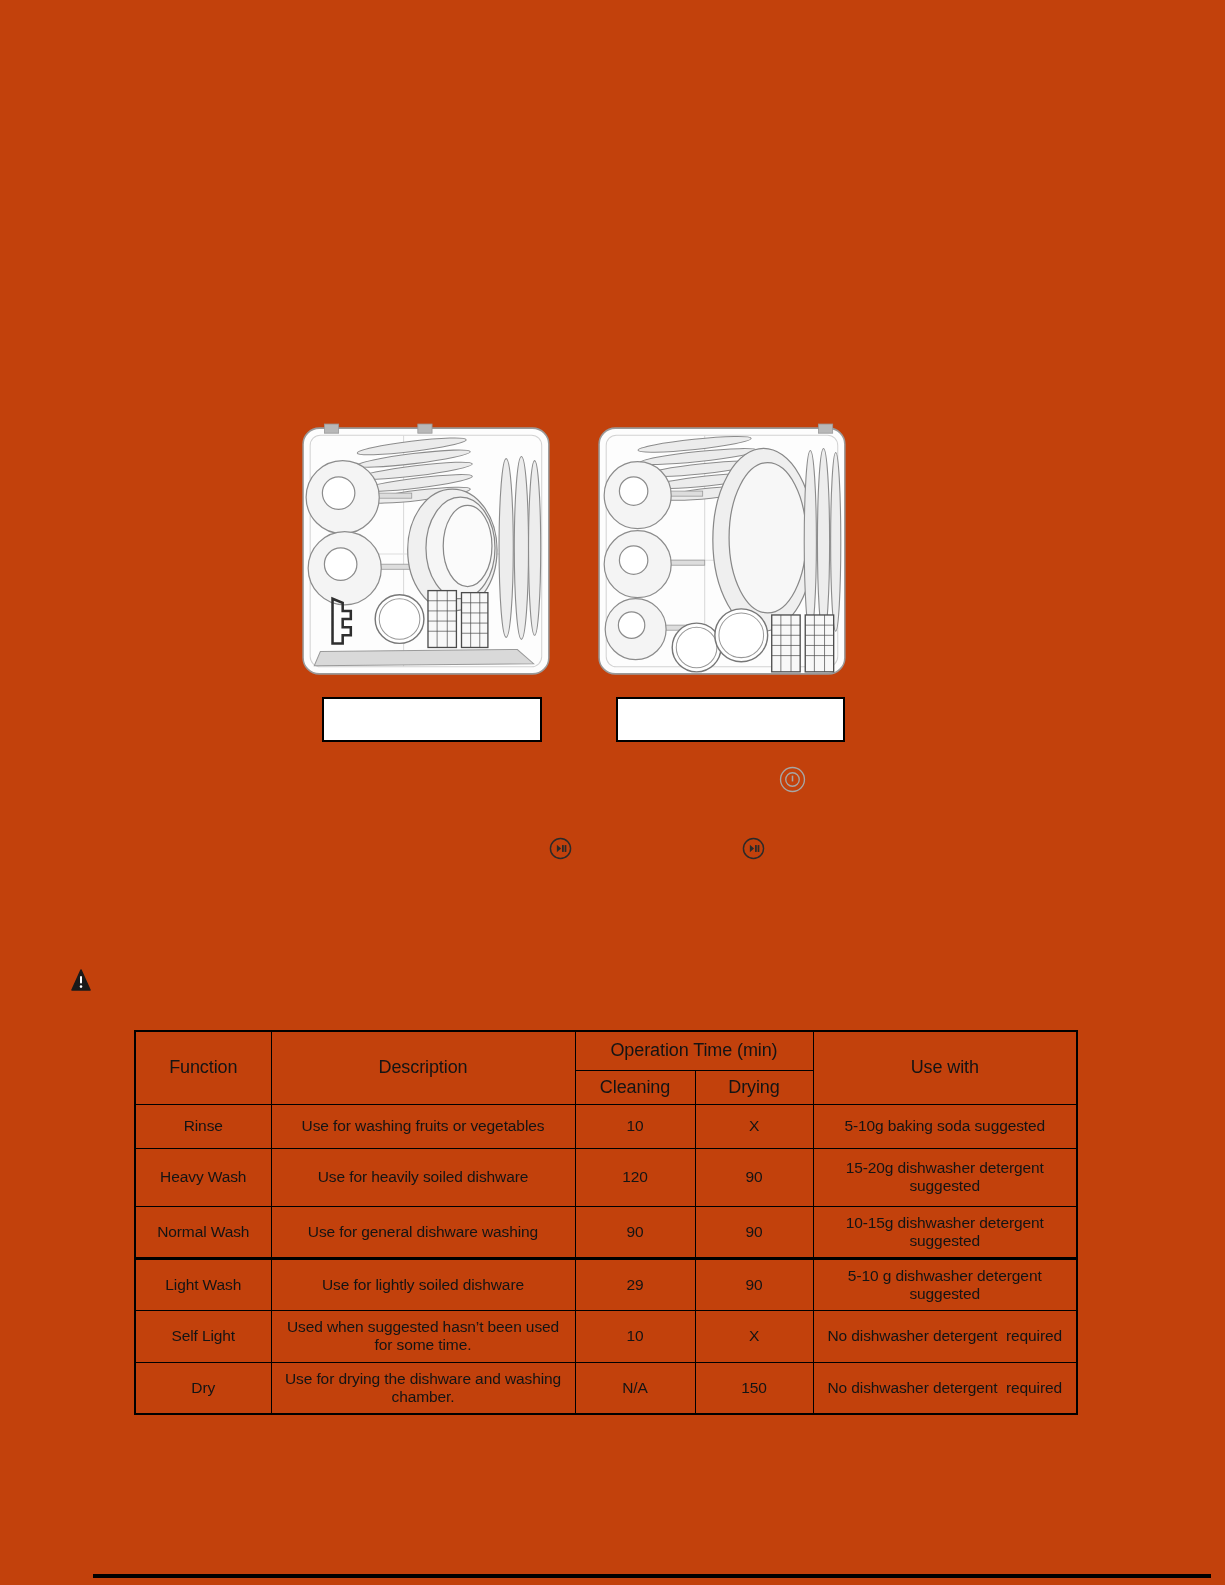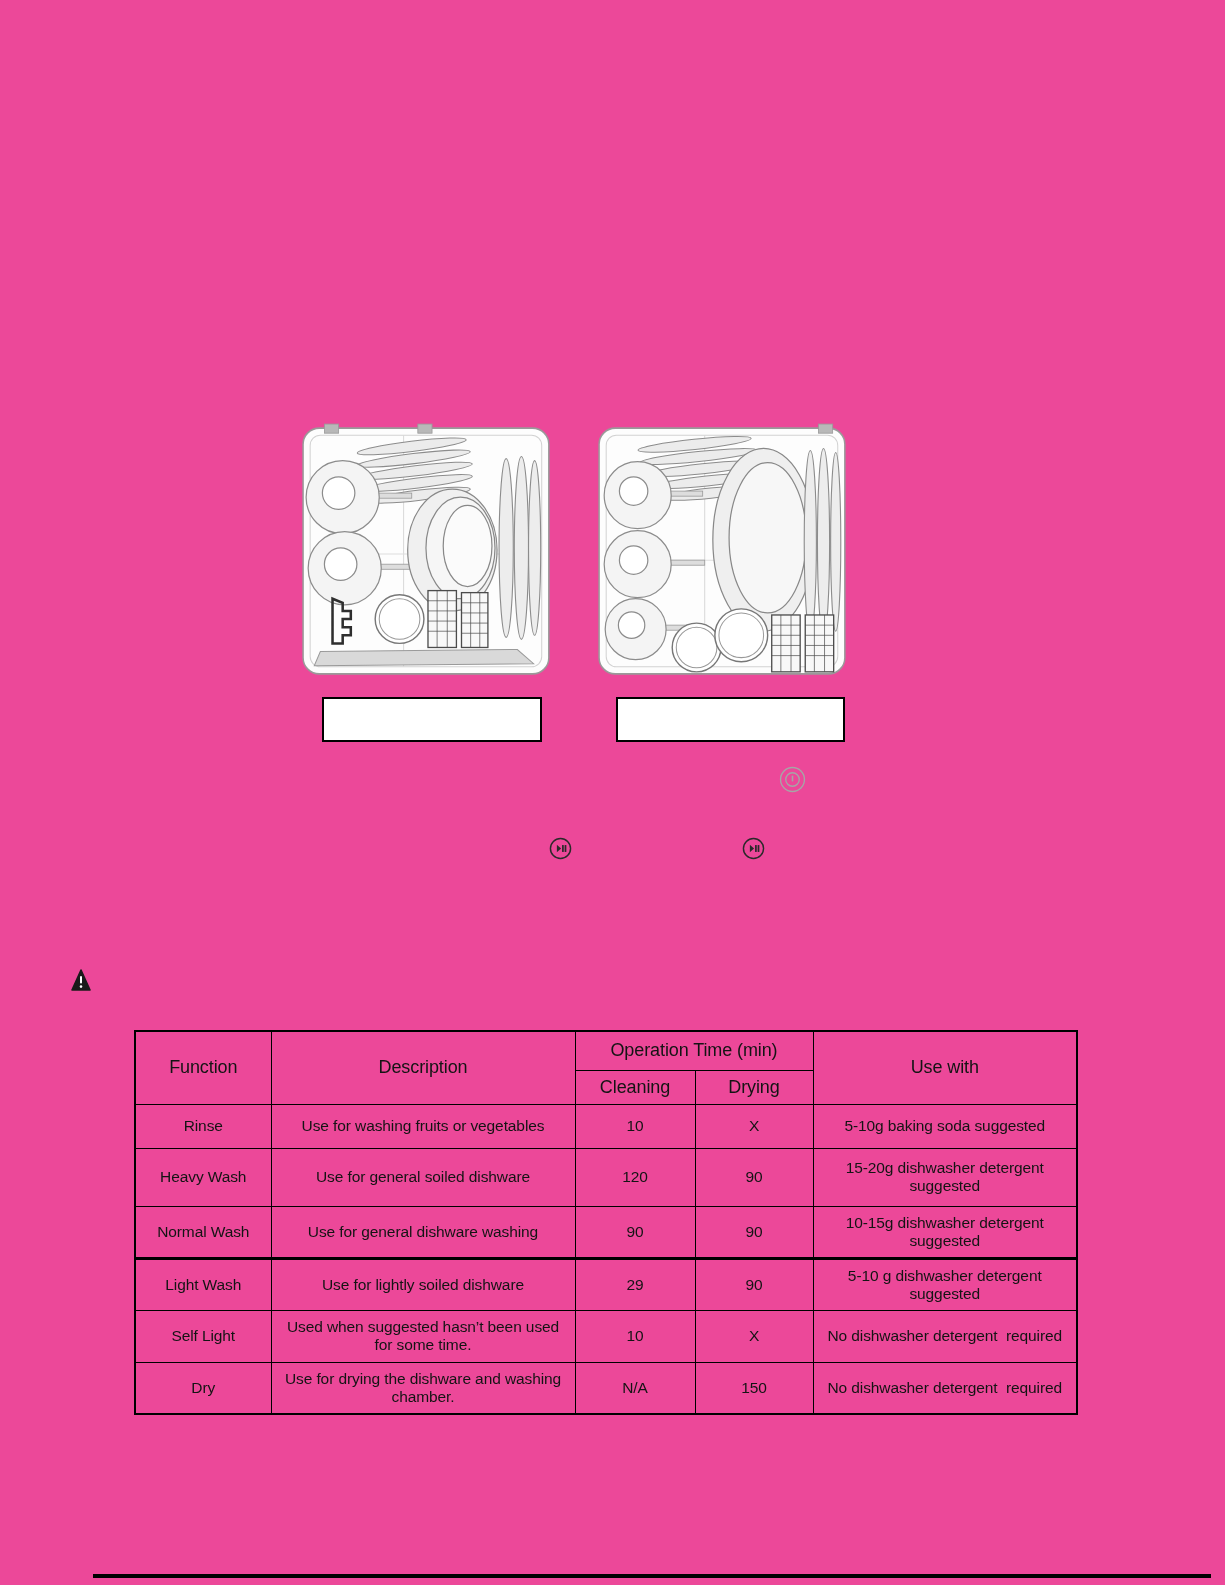--- a/index.html
+++ b/index.html
@@ -1,19 +1,19 @@
 <!DOCTYPE html>
 <html><head>
 <meta charset="utf-8">
 <style>
   html,body{margin:0;padding:0;background:#ffffff;}
   .page{
     position:relative;
     width:1225px;height:1585px;
-    background:#ec4899;
+    background:#c2410c;
     font-family:"Liberation Sans", sans-serif;
     color:#111111;
     overflow:hidden;
   }
   .abs{position:absolute;}
 
   
   .diagram{
     position:absolute;
     width:262px;height:262px;
@@ -283,21 +283,21 @@
       </tr>
       <tr class="r0">
         <td class="center"><span>Rinse</span></td>
         <td class="left"><span>Use for washing fruits or vegetables</span></td>
         <td class="center"><span>10</span></td>
         <td class="center"><span>X</span></td>
         <td class="left"><span>5-10g baking soda suggested</span></td>
       </tr>
       <tr class="r1">
         <td class="center"><span>Heavy Wash</span></td>
-        <td class="left"><span>Use for general soiled dishware</span></td>
+        <td class="left"><span>Use for heavily soiled dishware</span></td>
         <td class="center"><span>120</span></td>
         <td class="center"><span>90</span></td>
         <td class="left"><span>15-20g dishwasher detergent suggested</span></td>
       </tr>
       <tr class="r2 thickline">
         <td class="center"><span>Normal Wash</span></td>
         <td class="left"><span>Use for general dishware washing</span></td>
         <td class="center"><span>90</span></td>
         <td class="center"><span>90</span></td>
         <td class="left"><span>10-15g dishwasher detergent suggested</span></td>

